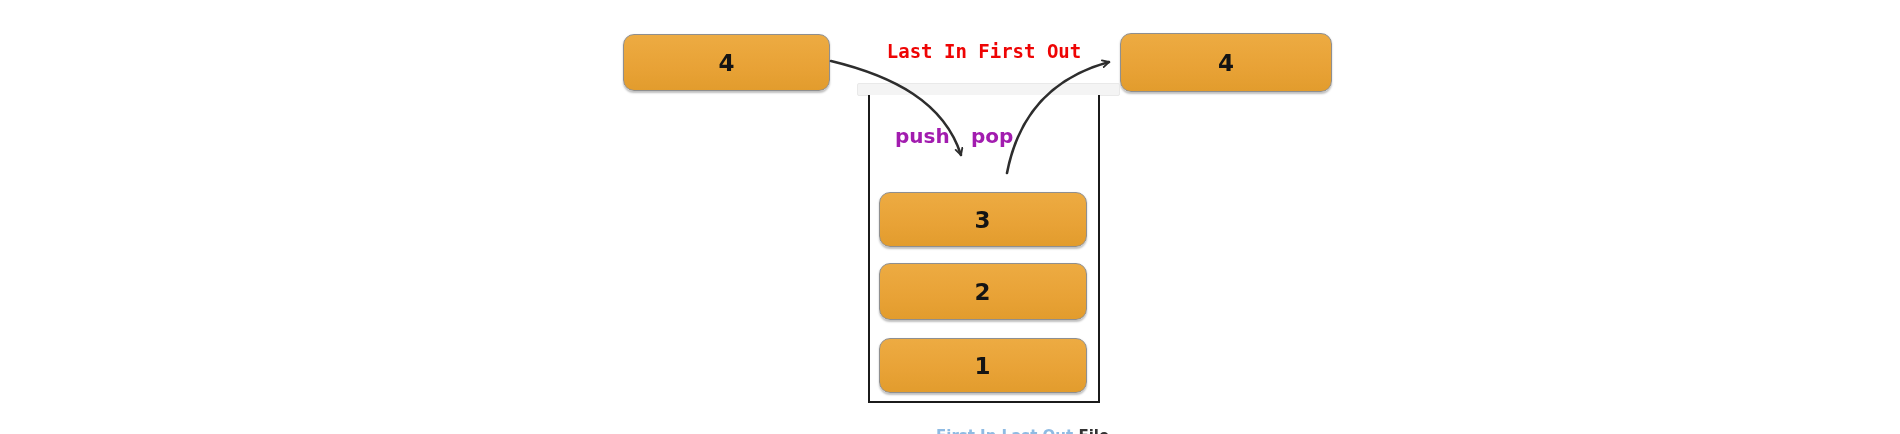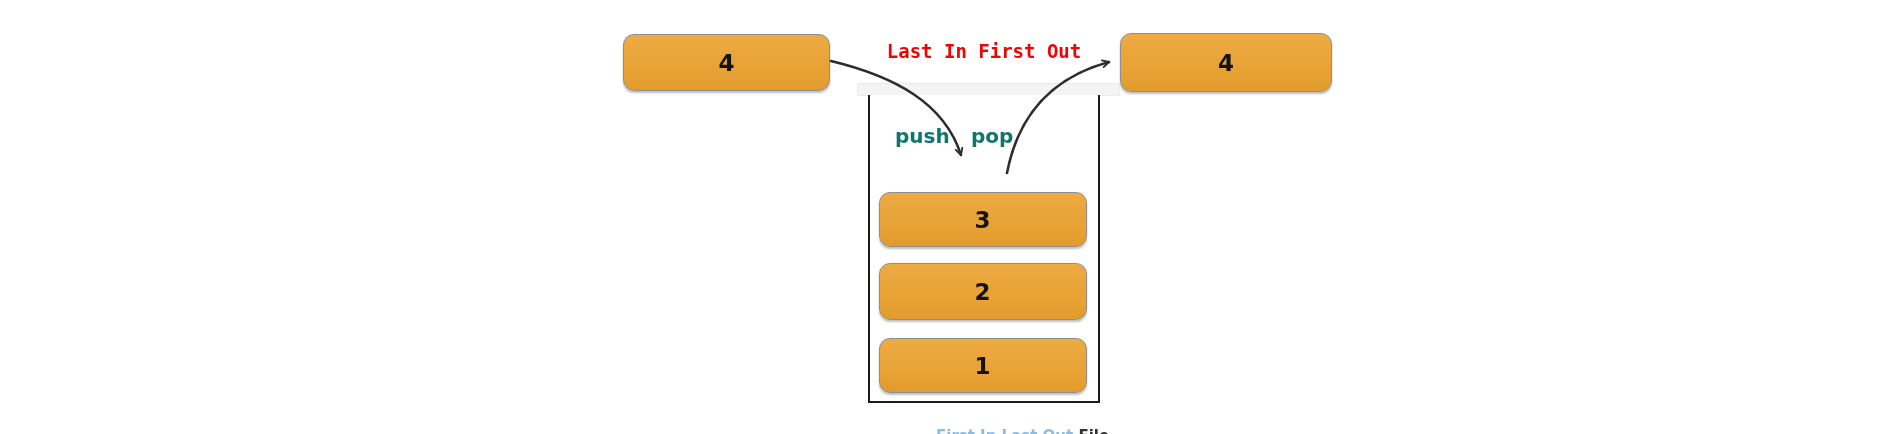--- a/index.html
+++ b/index.html
@@ -68,21 +68,21 @@
   .stack-item { width: 208px; height: 55px; left: 8.5px; }
   .stack-item.pos-0 { top: 97px; }
   .stack-item.pos-1 { top: 168px; height: 57px; }
   .stack-item.pos-2 { top: 243px; }
 
   
   .op-label {
     position: absolute;
     font-weight: bold;
     font-size: 20px;
-    color: #0f766e;
+    color: #a21caf;
     white-space: nowrap;
     text-align: right;
   }
   .op-push { left: 895px; top: 124px; }
   .op-pop  { left: 971px; top: 124px; }
 
   
   .arrows {
     position: absolute;
     left: 0; top: 0;

